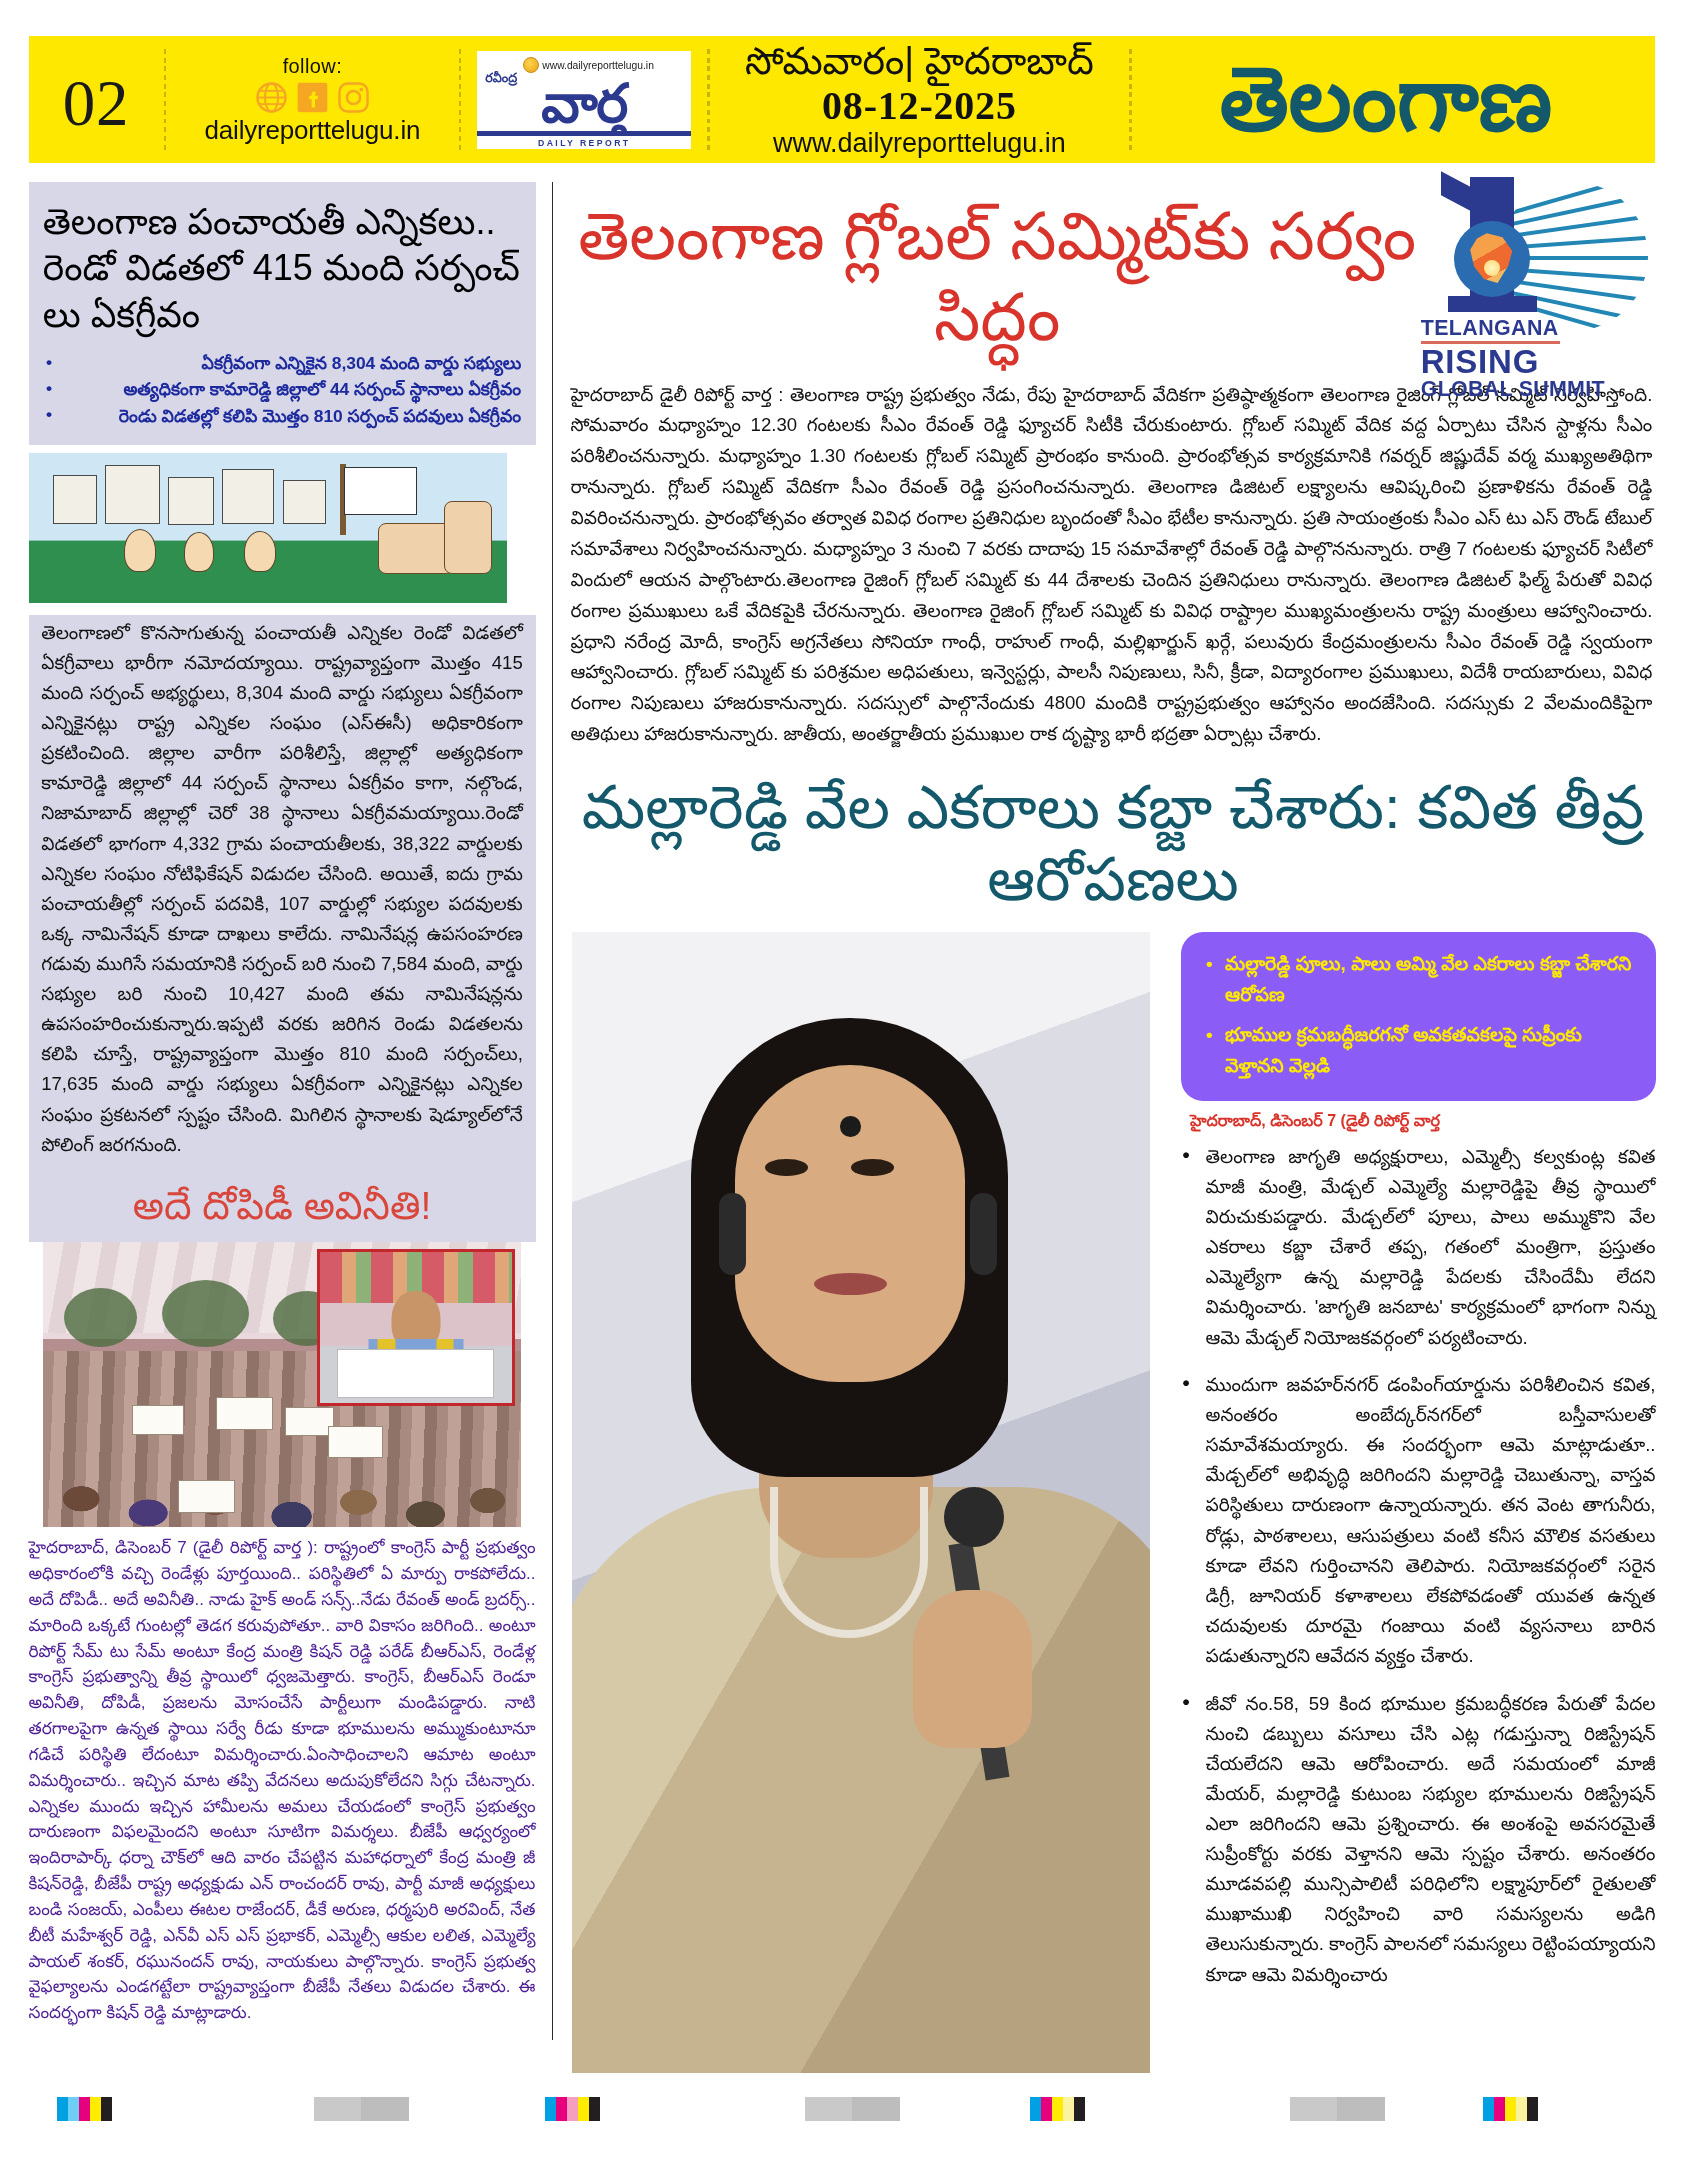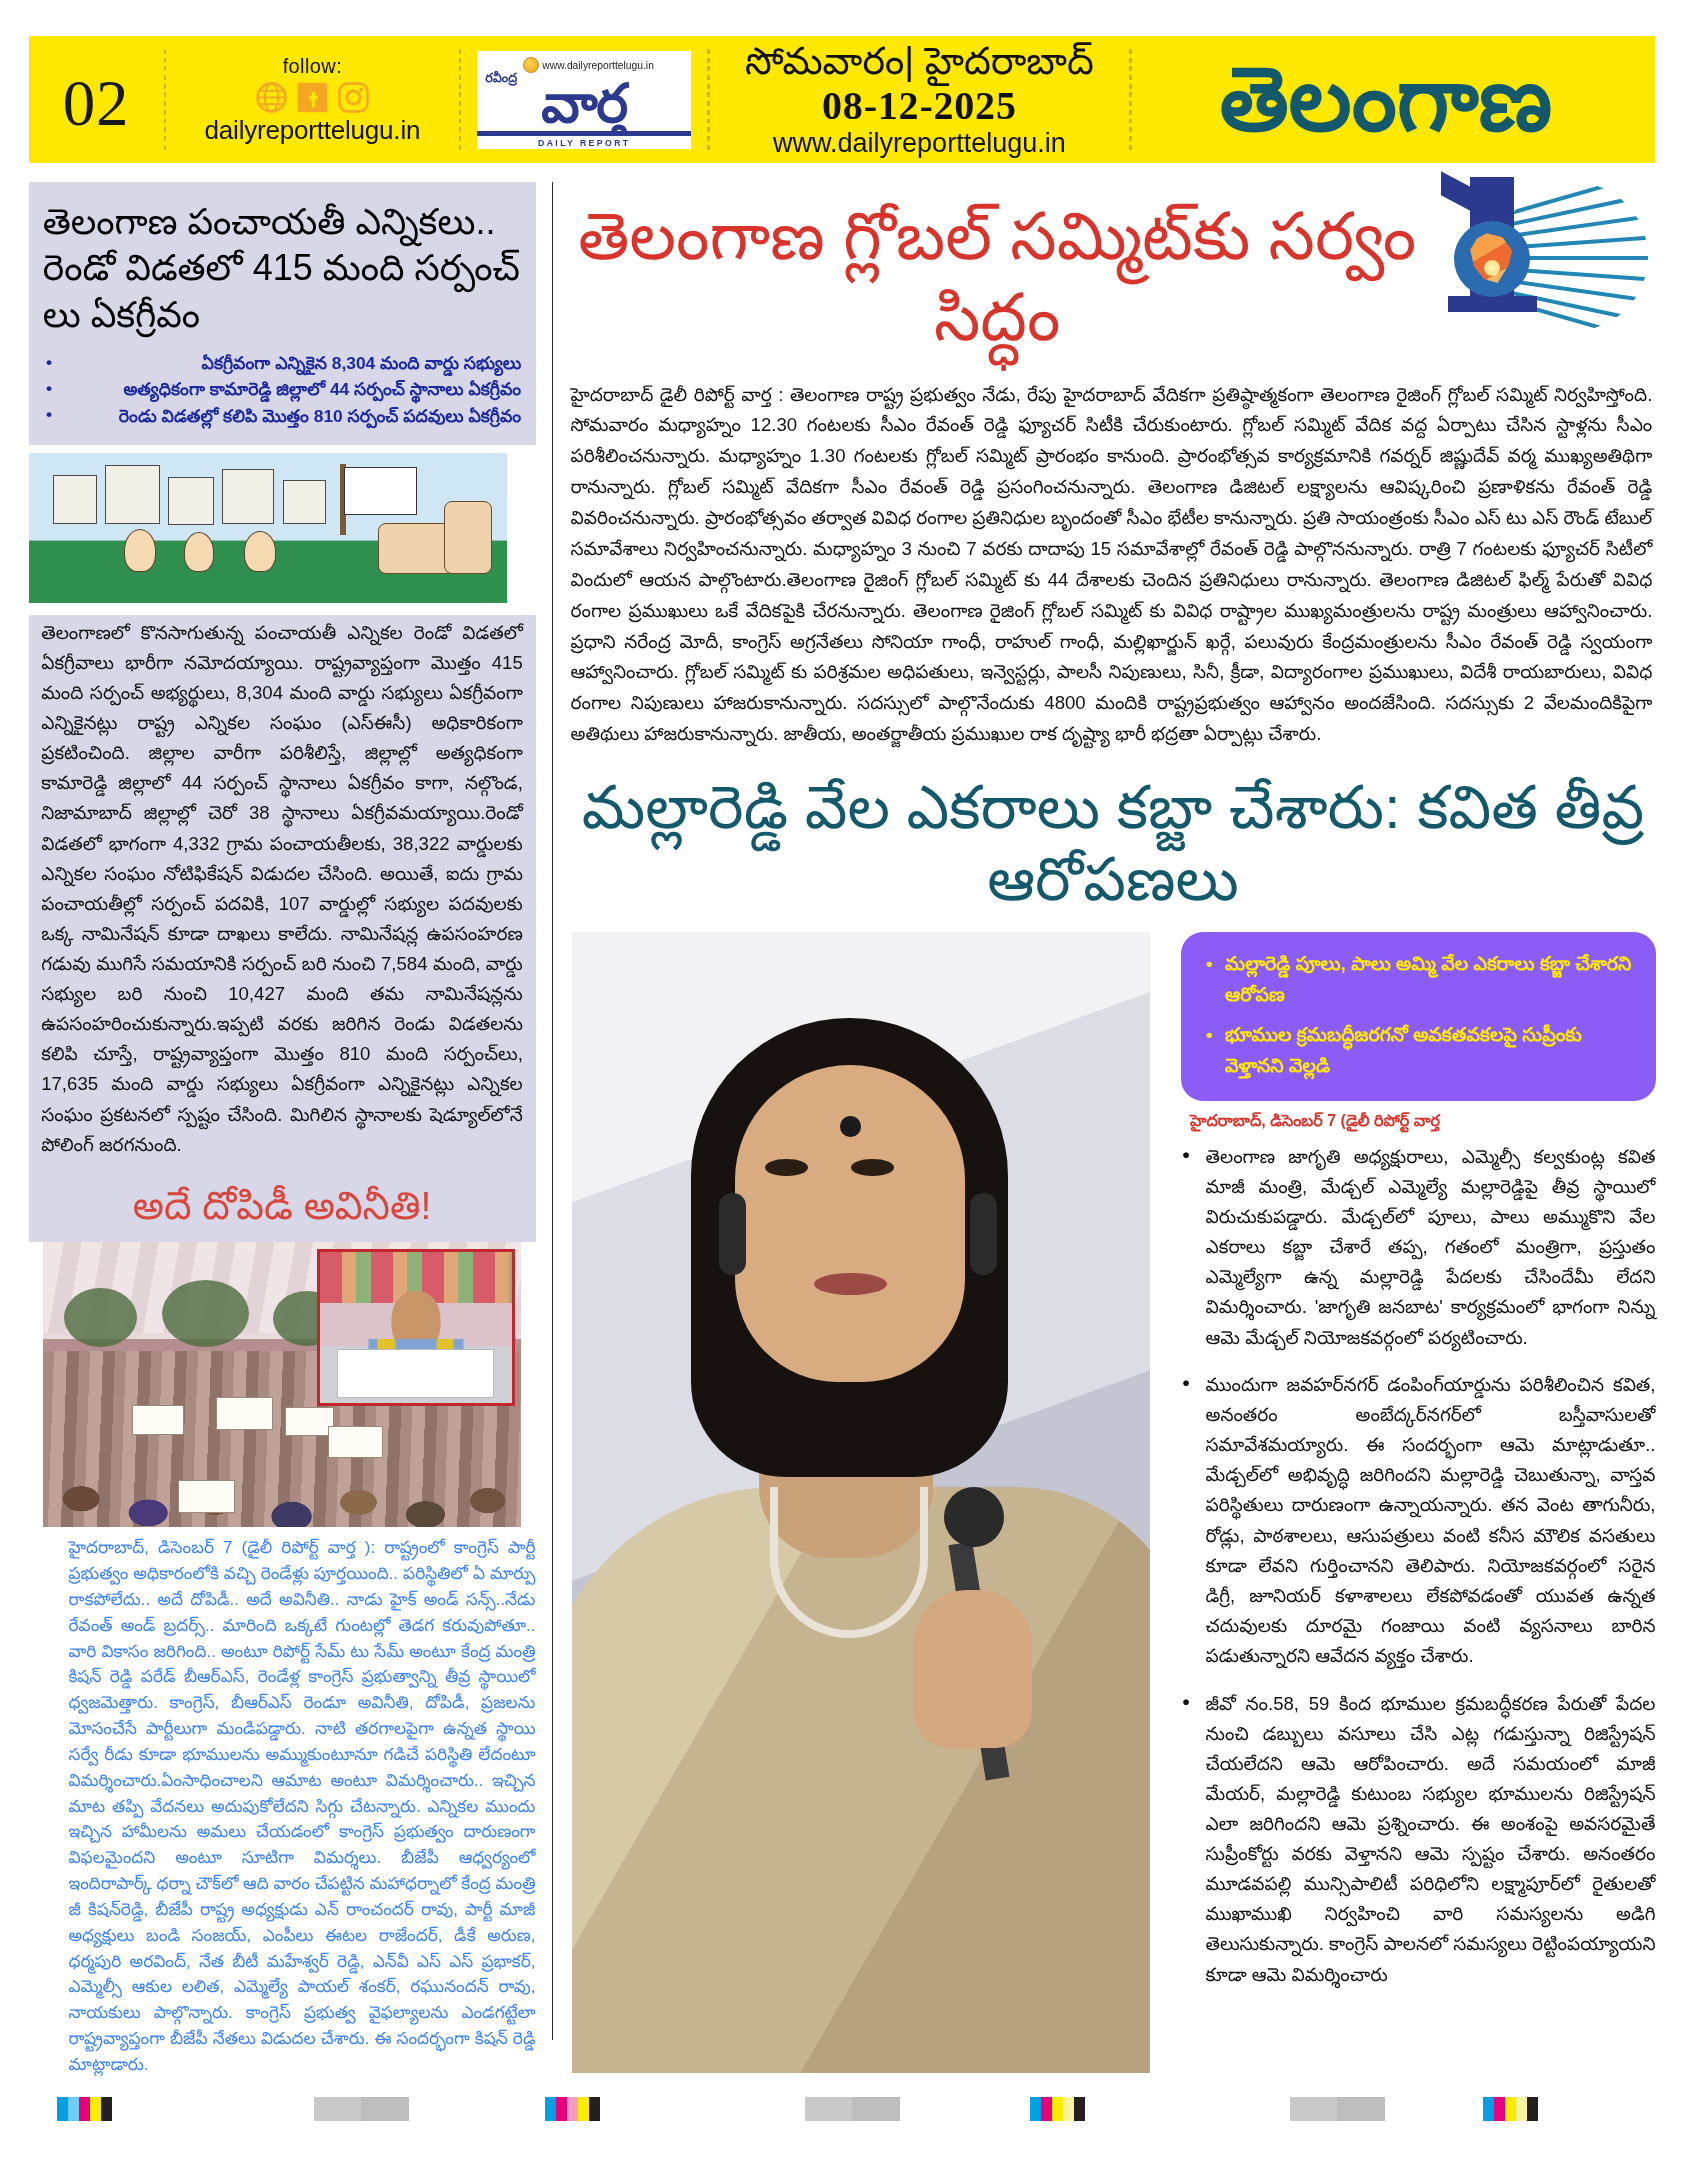--- a/index.html
+++ b/index.html
@@ -272,23 +272,22 @@
   .pp-inset .topstrip {
     position:absolute; left:0; top:0; width:100%; height: 34%;
     background: repeating-linear-gradient(90deg,#d34a58 0 22px,#e0a36a 22px 36px,#7fb06a 36px 51px);
     opacity:.85;
   }
 
   .caption-text {
     margin-top: 8px;
     font-size: 17px;
     line-height: 1.52;
-    color: #3b82f6;
+    color: #4c1d95;
     text-align: justify;
-    margin-left: 40px;
   }
 
   
   .col-main {
     position: absolute; left: 542px; top: 0;
     width: 1085px;
   }
   .main-head {
     font-size: 66px;
     color: #d9342b;
@@ -634,20 +633,26 @@
           <i style="top:90px; transform:rotate(4deg);"></i>
           <i style="top:106px; transform:rotate(8deg);"></i>
           <i style="top:122px; transform:rotate(12deg);"></i>
           <i style="top:136px; transform:rotate(16deg);"></i>
         </div>
         <div class="sl-one"></div>
         <div class="sl-onebase"></div>
         <div class="sl-disc">
           <div class="sl-map"></div>
         </div>
+        <div class="sl-words">
+          <div class="sl-t1">TELANGANA</div>
+          <div class="sl-rule"></div>
+          <div class="sl-t2">RISING</div>
+          <div class="sl-t3">GLOBAL SUMMIT</div>
+        </div>
       </div>
     </div>
 
     <div class="main-body">హైదరాబాద్ డైలీ రిపోర్ట్ వార్త : తెలంగాణ రాష్ట్ర ప్రభుత్వం నేడు, రేపు హైదరాబాద్ వేదికగా ప్రతిష్ఠాత్మకంగా తెలంగాణ రైజింగ్ గ్లోబల్ సమ్మిట్ నిర్వహిస్తోంది. సోమవారం మధ్యాహ్నం 12.30 గంటలకు సీఎం రేవంత్ రెడ్డి ఫ్యూచర్ సిటీకి చేరుకుంటారు. గ్లోబల్ సమ్మిట్ వేదిక వద్ద ఏర్పాటు చేసిన స్టాళ్లను సీఎం పరిశీలించనున్నారు. మధ్యాహ్నం 1.30 గంటలకు గ్లోబల్ సమ్మిట్ ప్రారంభం కానుంది. ప్రారంభోత్సవ కార్యక్రమానికి గవర్నర్ జిష్ణుదేవ్ వర్మ ముఖ్యఅతిథిగా రానున్నారు. గ్లోబల్ సమ్మిట్ వేదికగా సీఎం రేవంత్ రెడ్డి ప్రసంగించనున్నారు. తెలంగాణ డిజిటల్ లక్ష్యాలను ఆవిష్కరించి ప్రణాళికను రేవంత్ రెడ్డి వివరించనున్నారు. ప్రారంభోత్సవం తర్వాత వివిధ రంగాల ప్రతినిధుల బృందంతో సీఎం భేటీల కానున్నారు. ప్రతి సాయంత్రంకు సీఎం ఎస్ టు ఎస్ రౌండ్ టేబుల్ సమావేశాలు నిర్వహించనున్నారు. మధ్యాహ్నం 3 నుంచి 7 వరకు దాదాపు 15 సమావేశాల్లో రేవంత్ రెడ్డి పాల్గొననున్నారు. రాత్రి 7 గంటలకు ఫ్యూచర్ సిటీలో విందులో ఆయన పాల్గొంటారు.తెలంగాణ రైజింగ్ గ్లోబల్ సమ్మిట్ కు 44 దేశాలకు చెందిన ప్రతినిధులు రానున్నారు. తెలంగాణ డిజిటల్ ఫిల్మ్ పేరుతో వివిధ రంగాల ప్రముఖులు ఒకే వేదికపైకి చేరనున్నారు. తెలంగాణ రైజింగ్ గ్లోబల్ సమ్మిట్ కు వివిధ రాష్ట్రాల ముఖ్యమంత్రులను రాష్ట్ర మంత్రులు ఆహ్వానించారు. ప్రధాని నరేంద్ర మోదీ, కాంగ్రెస్ అగ్రనేతలు సోనియా గాంధీ, రాహుల్ గాంధీ, మల్లిఖార్జున్ ఖర్గే, పలువురు కేంద్రమంత్రులను సీఎం రేవంత్ రెడ్డి స్వయంగా ఆహ్వానించారు. గ్లోబల్ సమ్మిట్ కు పరిశ్రమల అధిపతులు, ఇన్వెస్టర్లు, పాలసీ నిపుణులు, సినీ, క్రీడా, విద్యారంగాల ప్రముఖులు, విదేశీ రాయబారులు, వివిధ రంగాల నిపుణులు హాజరుకానున్నారు. సదస్సులో పాల్గొనేందుకు 4800 మందికి రాష్ట్రప్రభుత్వం ఆహ్వానం అందజేసింది. సదస్సుకు 2 వేలమందికిపైగా అతిథులు హాజరుకానున్నారు. జాతీయ, అంతర్జాతీయ ప్రముఖుల రాక దృష్ట్యా భారీ భద్రతా ఏర్పాట్లు చేశారు.</div>
 
     <div class="head2">మల్లారెడ్డి వేల ఎకరాలు కబ్జా చేశారు: కవిత తీవ్ర ఆరోపణలు</div>
 
     <div class="lower">
 
       <div class="photo-kavitha">

